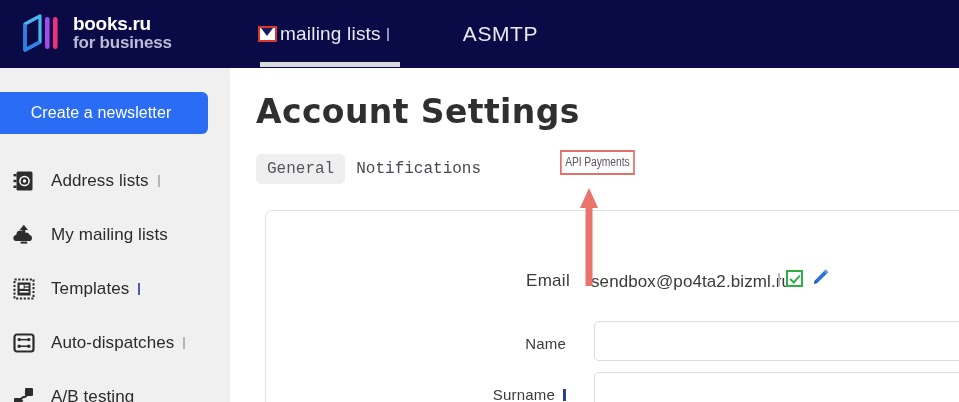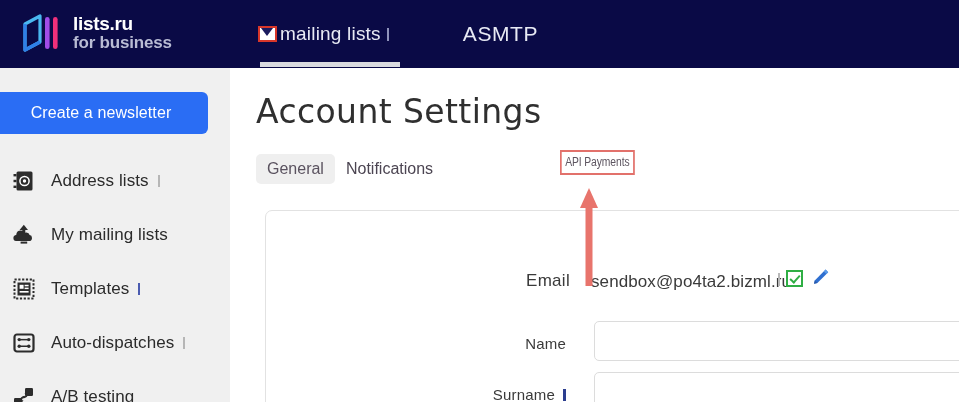--- a/index.html
+++ b/index.html
@@ -87,30 +87,30 @@
   .side-caret.blue{background:#4a5bb0;}
 
   
   .main{
     position:absolute;left:230px;top:68px;width:729px;height:334px;
     background:#ffffff;
   }
   .page-title{
     position:absolute;left:26px;top:24px;
     font-size:33px;color:#2f2f2f;letter-spacing:0.4px;
-    font-family:"DejaVu Sans", sans-serif;font-weight:normal;
+    font-family:"DejaVu Sans", sans-serif;font-weight:bold;
     margin:0;
   }
   .subtabs{
     position:absolute;left:26px;top:86px;
     display:flex;align-items:center;
   }
   .subtab{
     font-size:16px;color:#4c4552;padding:6px 11px;border-radius:5px;
-    cursor:pointer;white-space:nowrap;
+    cursor:pointer;white-space:nowrap;font-family:Liberation Mono, monospace;
   }
   .subtab.active{background:#efefef;color:#5a525f;}
   .subtab-api{
     position:absolute;left:330px;top:82px;
     border:2px solid #e2716b;padding:3px 4px 4px 4px;
     font-size:12px;color:#5d5560;
     transform:scaleX(0.86);transform-origin:left top;
     white-space:nowrap;cursor:pointer;letter-spacing:-0.1px;
   }
 
@@ -179,21 +179,21 @@
     <div class="logo-wrap">
       <div class="logo-mark">
         <svg width="46" height="42" viewBox="0 0 46 42" xmlns="http://www.w3.org/2000/svg">
           <path d="M7 12 L22 4 L22 30 L7 38 Z" fill="none" stroke="#4ab8f0" stroke-width="3.2" stroke-linejoin="round"></path>
           <path d="M7 12 L7 38 L22 30" fill="none" stroke="#2f7fe8" stroke-width="3.2" stroke-linejoin="round"></path>
           <rect x="27" y="5" width="4.6" height="32" rx="2.3" fill="#a14ce8"></rect>
           <rect x="35" y="5" width="4.6" height="32" rx="2.3" fill="#f0307a"></rect>
         </svg>
       </div>
       <div class="logo-text">
-        <span class="logo-l1">lists.ru</span>
+        <span class="logo-l1">books.ru</span>
         <span class="logo-l2">for business</span>
       </div>
     </div>
 
     <div class="navtabs">
       <div class="navtab tab-mailing">
         <span class="mail-ico"></span>
         <span>mailing lists</span>
         <span class="caret"></span>
       </div>

